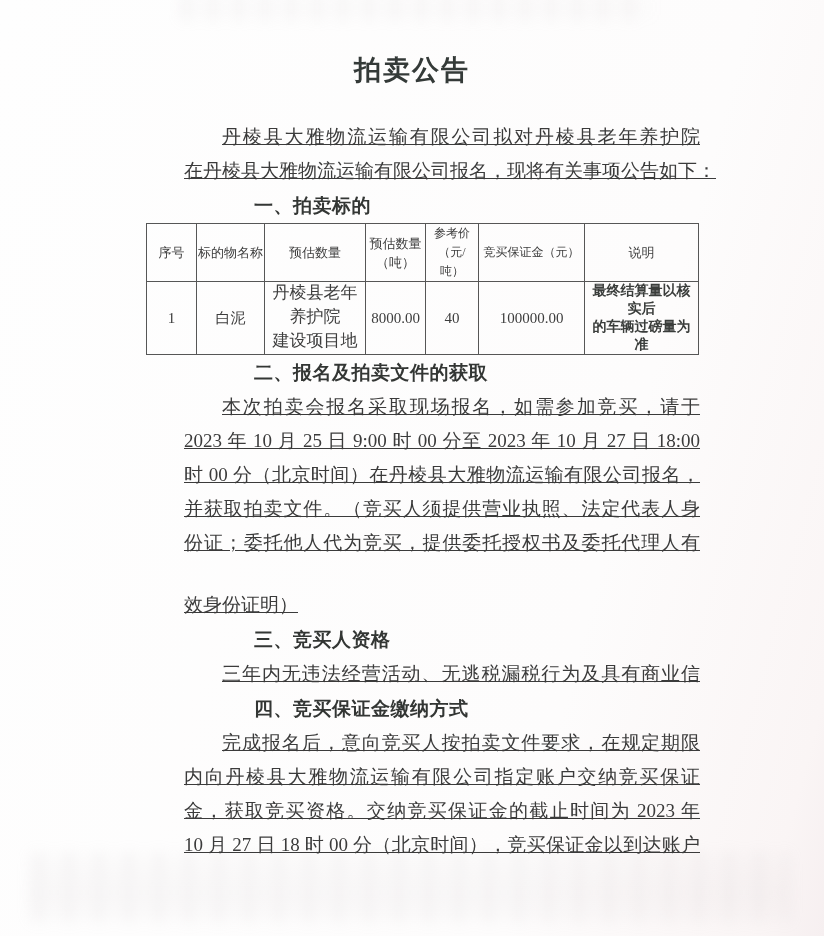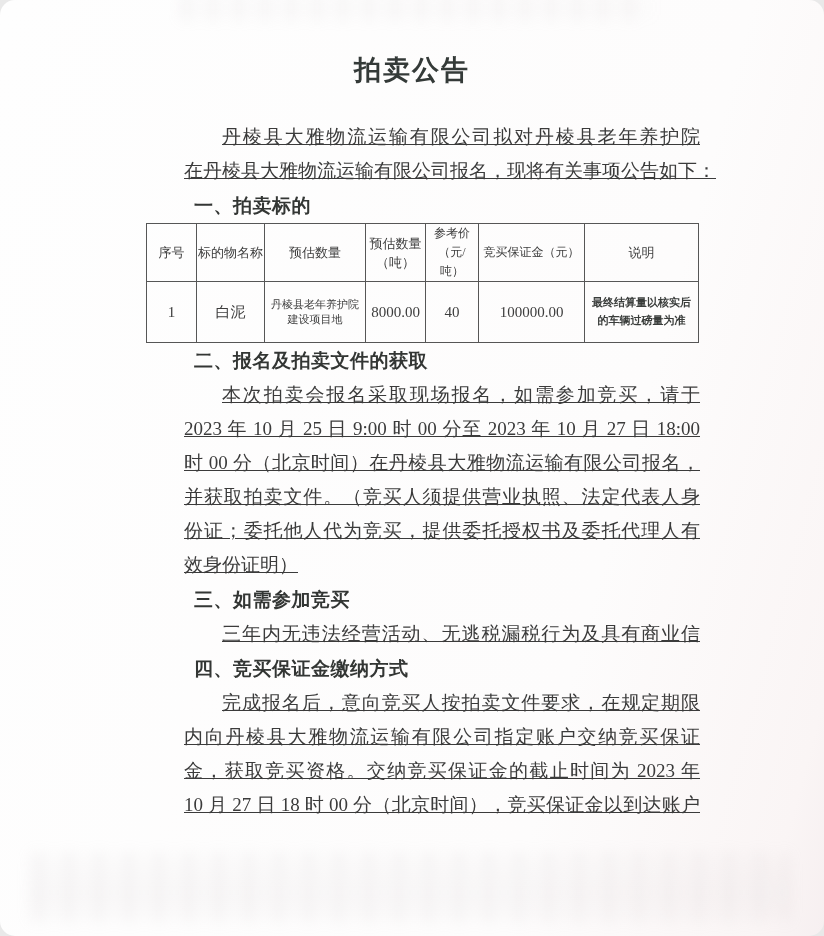--- a/index.html
+++ b/index.html
@@ -13,21 +13,20 @@
     background: #e9e9e9;
     font-family: "Liberation Serif", "DejaVu Serif", serif;
   }
   .page {
     position: relative;
     width: 824px;
     height: 936px;
     background: linear-gradient(105deg, #fefefe 0%, #fdfcfc 70%, #faf5f5 94%, #f6eff0 100%);
     color: #3a3a3a;
     overflow: hidden;
-    border-radius: 15px;
   }
   
   .artifact {
     position: absolute;
     filter: blur(7px);
     opacity: 0.5;
     pointer-events: none;
   }
   .artifact.top {
     left: 180px; top: -6px; width: 470px; height: 26px;
@@ -64,23 +63,23 @@
   .line {
     display: block;
     line-height: 34px;
     height: 34px;
     text-align: justify;
     text-align-last: justify;
     white-space: nowrap;
     text-decoration: underline;
   }
   .line.indent { text-indent: 38px; }
-  .line.short { text-align-last: left; }
+  .line.short { text-align-last: left; margin-top: 28px; }
   .sec-heading {
-    margin: 0 0 0 48px;
+    margin: 0 0 0 108px;
     font-family: "Liberation Sans", "DejaVu Sans", sans-serif;
     font-weight: bold;
     font-size: 19px;
     line-height: 35px;
     height: 35px;
     color: #333634;
     letter-spacing: 0.5px;
   }
   .auction-table {
     border-collapse: collapse;
@@ -104,25 +103,25 @@
     color: #3d3d3d;
   }
   .auction-table th.c4 { font-size: 12px; }
   .auction-table th.c5 { font-size: 12px; }
   .auction-table td {
     height: 60px;
     font-size: 15px;
     line-height: 20px;
     color: #3d3d3d;
   }
-  .auction-table td.c2 { font-size: 11px; line-height: 15px; }
+  .auction-table td.c2 { font-size: 17px; line-height: 24px; font-family: Liberation Mono, monospace; }
   .auction-table td.c6 {
-    font-family: Liberation Mono, monospace;
+    font-family: Liberation Serif, serif;
     font-weight: 600;
-    font-size: 11px;
+    font-size: 14px;
     line-height: 18px;
     color: #3a3d3b;
   }
 </style>
 </head>
 <body>
 
 <div class="page">
 
   <div class="artifact top"></div>
@@ -181,21 +180,21 @@
 
     <p class="para">
       <span class="line indent">本次拍卖会报名采取现场报名，如需参加竞买，请于</span>
       <span class="line">2023 年 10 月 25 日 9:00 时 00 分至 2023 年 10 月 27 日 18:00</span>
       <span class="line">时 00 分（北京时间）在丹棱县大雅物流运输有限公司报名，</span>
       <span class="line">并获取拍卖文件。（竞买人须提供营业执照、法定代表人身</span>
       <span class="line">份证；委托他人代为竞买，提供委托授权书及委托代理人有</span>
       <span class="line short">效身份证明）</span>
     </p>
 
-    <h2 class="sec-heading">三、如需参加竞买</h2>
+    <h2 class="sec-heading">三、竞买人资格</h2>
 
     <p class="para">
       <span class="line indent">三年内无违法经营活动、无逃税漏税行为及具有商业信</span>
     </p>
 
     <h2 class="sec-heading">四、竞买保证金缴纳方式</h2>
 
     <p class="para">
       <span class="line indent">完成报名后，意向竞买人按拍卖文件要求，在规定期限</span>
       <span class="line">内向丹棱县大雅物流运输有限公司指定账户交纳竞买保证</span>

